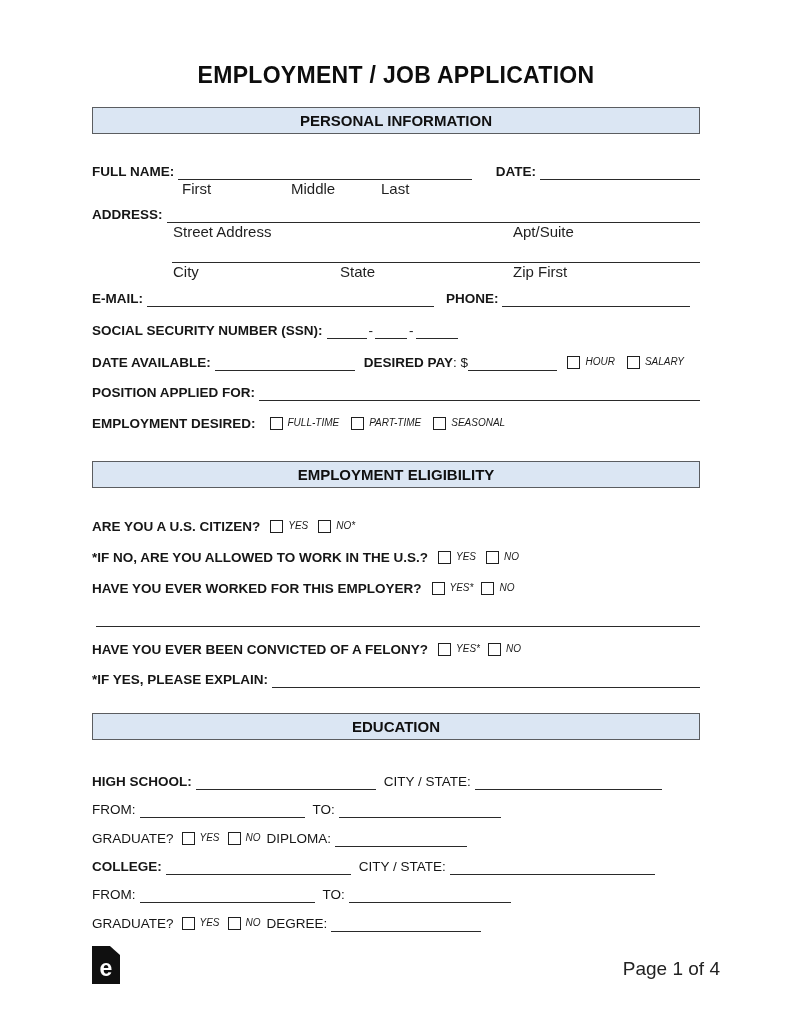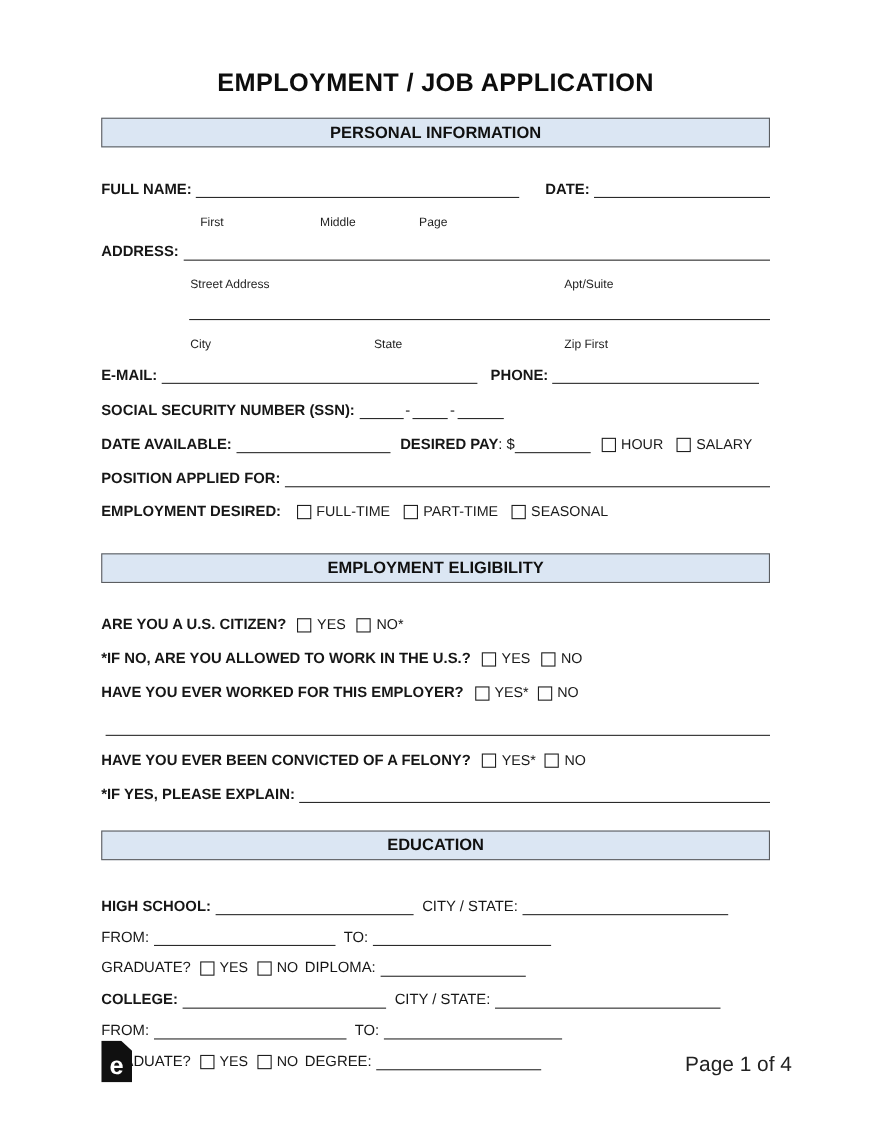--- a/index.html
+++ b/index.html
@@ -13,35 +13,35 @@
   .title {
     margin:62px 0 0 0; text-align:center; font-size:23px; font-weight:bold;
     letter-spacing:0.3px; color:#0d0d0d;
   }
 
   .section-bar {
     background:#dbe6f3; border:1.5px solid #5b5d60; text-align:center;
     font-weight:bold; font-size:15px; color:#101010; padding:4px 0;
   }
 
-  .row { display:flex; font-size:13.5px; }
+  .row { display:flex; align-items:flex-end; font-size:13.5px; }
   .lbl  { font-weight:bold; white-space:nowrap; line-height:16px; }
   .lblr { font-weight:normal; white-space:nowrap; line-height:16px; }
 
   .line { border-bottom:1.3px solid #2a2a2a; height:16px; box-sizing:border-box; }
   .flex1 { flex:1; }
 
-  .subrow { display:flex; font-size:11px; color:#1f1f1f; margin-top:16px; line-height:13px; }
+  .subrow { display:flex; font-size:15px; color:#1f1f1f; margin-top:2px; line-height:13px; }
 
   .cbgroup { display:inline-flex; align-items:center; line-height:16px; padding-bottom:1px; }
   .cb {
     display:inline-block; width:11px; height:11px; border:1.4px solid #1f1f1f;
     background:#fff; margin-right:5px; flex:0 0 auto;
   }
-  .opt { font-size:13px; white-space:nowrap; color:#1b1b1b; }
+  .opt { font-size:10px; white-space:nowrap; color:#1b1b1b;font-style:italic; }
 
   .dash { line-height:16px; margin:0 2px; }
 
   .footer {
     position:absolute; left:92px; right:71px; top:946px;
     display:flex; justify-content:space-between; align-items:flex-start;
   }
   .logo {
     width:28px; height:38px; background:#101010;
     clip-path:polygon(0 0, 64% 0, 100% 24%, 100% 100%, 0 100%);
@@ -68,21 +68,21 @@
 
     <div class="row mt30">
       <span class="lbl">FULL NAME:</span>
       <span class="line flex1" style="margin-left:4px"></span>
       <span class="lbl" style="margin-left:24px">DATE:</span>
       <span class="line" style="width:160px;margin-left:4px"></span>
     </div>
     <div class="subrow" style="margin-left:90px">
       <span style="width:109px">First</span>
       <span style="width:90px">Middle</span>
-      <span>Page</span>
+      <span>Last</span>
     </div>
 
     <div class="row mt12">
       <span class="lbl">ADDRESS:</span>
       <span class="line flex1" style="margin-left:4px"></span>
     </div>
     <div class="subrow" style="margin-left:81px">
       <span style="width:340px">Street Address</span>
       <span>Apt/Suite</span>
     </div>

